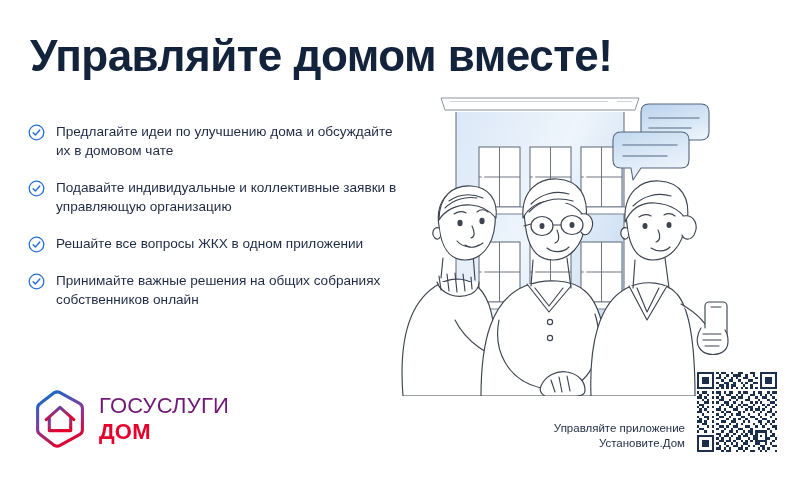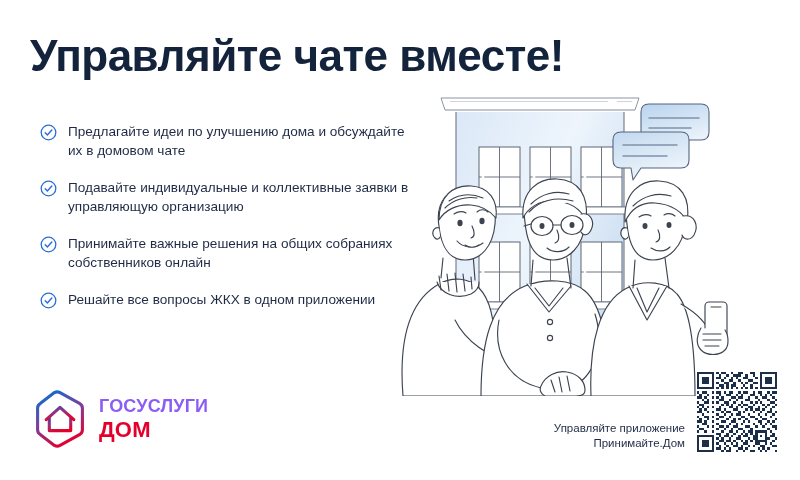--- a/index.html
+++ b/index.html
@@ -33,21 +33,21 @@
     line-height: 52px;
     font-weight: 700;
     letter-spacing: -0.5px;
     color: #13233c;
     white-space: nowrap;
   }
 
   
   #benefits {
     position: absolute;
-    left: 40px;
+    left: 28px;
     top: 122px;
     width: 380px;
   }
   .benefit {
     display: flex;
     align-items: flex-start;
     margin-bottom: 18px;
   }
   .benefit:last-child { margin-bottom: 0; }
   .check-icon {
@@ -72,23 +72,23 @@
     top: 389px;
     display: flex;
     align-items: center;
   }
   #logo-mark { width: 60px; height: 60px; display: block; }
   #logo-words {
     margin-left: 9px;
     line-height: 1;
   }
   #logo-line-1 {
-    font-size: 18px;
-    font-weight: 700;
-    color: #8b5cf6;
+    font-size: 22px;
+    font-weight: 400;
+    color: #701a75;
     letter-spacing: 0.2px;
     text-transform: uppercase;
     display: block;
   }
   #logo-line-2 {
     font-size: 22px;
     font-weight: 700;
     color: #e4002b;
     letter-spacing: 0.2px;
     text-transform: uppercase;
@@ -128,21 +128,21 @@
     width: 80px;
     height: 80px;
   }
   #qr-code svg { display: block; }
 </style>
 </head>
 <body>
 
 <div id="banner">
 
-  <div id="headline">Управляйте чате вместе!</div>
+  <div id="headline">Управляйте домом вместе!</div>
 
   <div id="benefits">
 
     <div class="benefit">
       <span class="check-icon">
         <svg width="17" height="17" viewBox="0 0 17 17">
           <circle cx="8.5" cy="8.5" r="7.3" fill="none" stroke="#2a6fd6" stroke-width="1.3"></circle>
           <path d="M5.2 8.7 L7.4 10.9 L11.8 6.0" fill="none" stroke="#2a6fd6" stroke-width="1.45" stroke-linecap="round" stroke-linejoin="round"></path>
         </svg>
       </span>
@@ -159,31 +159,31 @@
       <span class="benefit-text">Подавайте индивидуальные и коллективные заявки в управляющую организацию</span>
     </div>
 
     <div class="benefit">
       <span class="check-icon">
         <svg width="17" height="17" viewBox="0 0 17 17">
           <circle cx="8.5" cy="8.5" r="7.3" fill="none" stroke="#2a6fd6" stroke-width="1.3"></circle>
           <path d="M5.2 8.7 L7.4 10.9 L11.8 6.0" fill="none" stroke="#2a6fd6" stroke-width="1.45" stroke-linecap="round" stroke-linejoin="round"></path>
         </svg>
       </span>
-      <span class="benefit-text">Принимайте важные решения на общих собраниях собственников онлайн</span>
+      <span class="benefit-text">Решайте все вопросы ЖКХ в одном приложении</span>
     </div>
 
     <div class="benefit">
       <span class="check-icon">
         <svg width="17" height="17" viewBox="0 0 17 17">
           <circle cx="8.5" cy="8.5" r="7.3" fill="none" stroke="#2a6fd6" stroke-width="1.3"></circle>
           <path d="M5.2 8.7 L7.4 10.9 L11.8 6.0" fill="none" stroke="#2a6fd6" stroke-width="1.45" stroke-linecap="round" stroke-linejoin="round"></path>
         </svg>
       </span>
-      <span class="benefit-text">Решайте все вопросы ЖКХ в одном приложении</span>
+      <span class="benefit-text">Принимайте важные решения на общих собраниях собственников онлайн</span>
     </div>
 
   </div>
 
   <div id="logo-block">
     <span>
       <svg id="logo-mark" viewBox="0 0 60 60">
         <defs>
           <linearGradient id="hexGrad" x1="0.18" y1="0" x2="0.58" y2="1">
             <stop offset="0%" stop-color="#0d6ecd"></stop>
@@ -455,21 +455,21 @@
             <path d="M228 57 L282 57"></path>
             <path d="M228 68 L272 68"></path>
           </g>
         </g>
       </g>
     </svg>
   </div>
 
   <div id="install-cta">
     <span>Управляйте приложение</span>
-    <span>Принимайте.Дом</span>
+    <span>Установите.Дом</span>
   </div>
 
   <div id="qr-code">
     <svg viewBox="0 0 33 33" width="80" height="80" shape-rendering="crispEdges">
       <rect x="0" y="0" width="33" height="33" fill="#ffffff"></rect>
       <g fill="#1b2e4a">
 
         <path d="M0 0h7v7h-7z"></path>
           <path d="M1 1h5v5h-5z" fill="#ffffff"></path>
           <path d="M2 2h3v3h-3z"></path>

